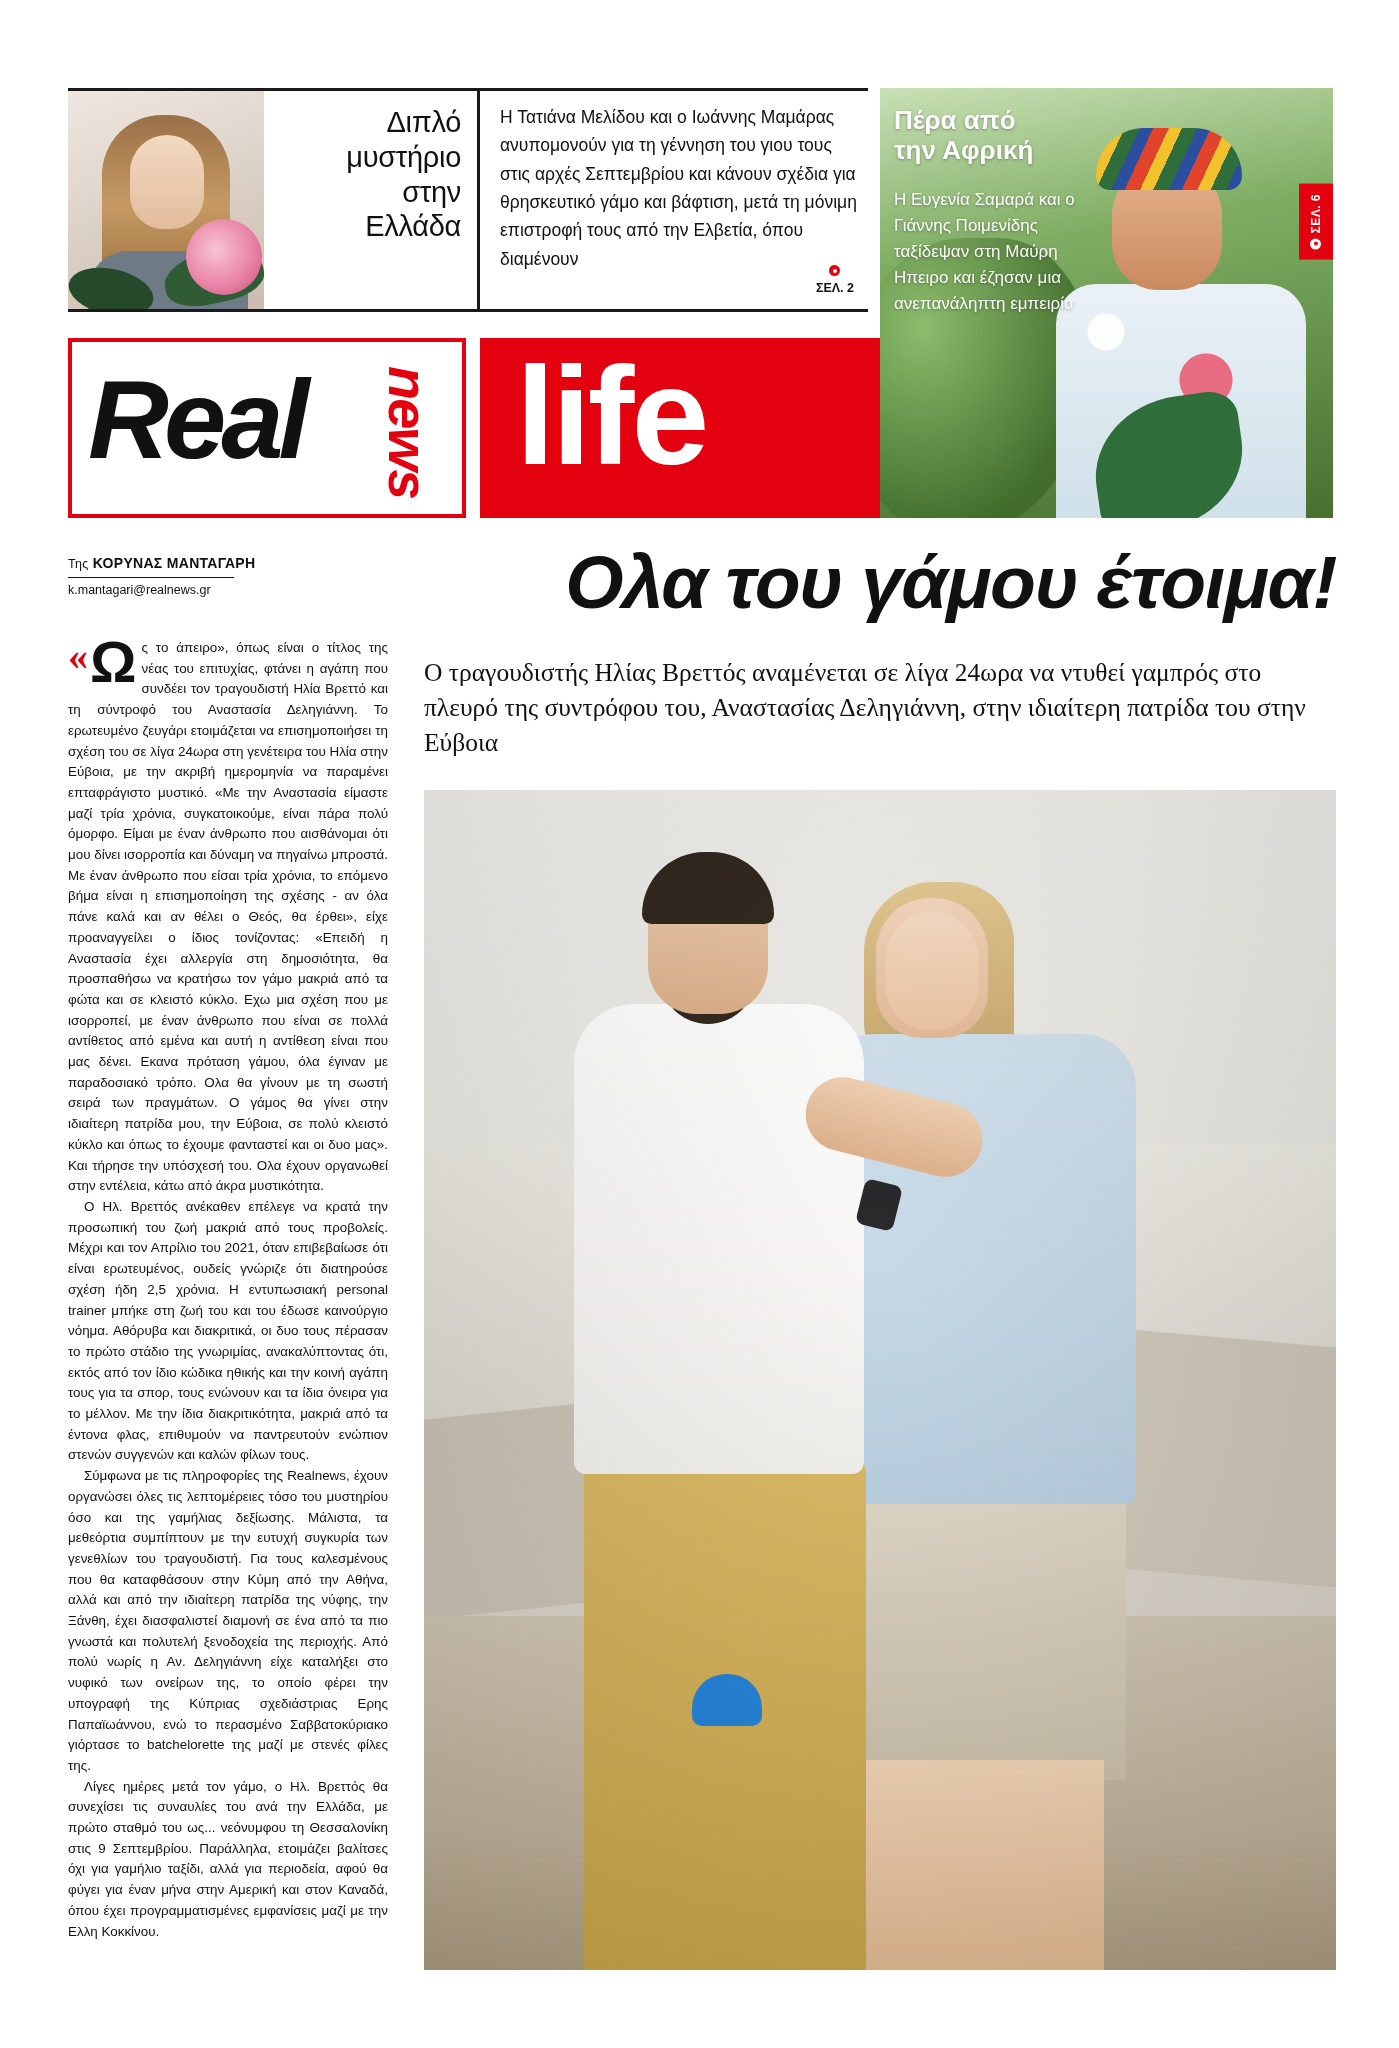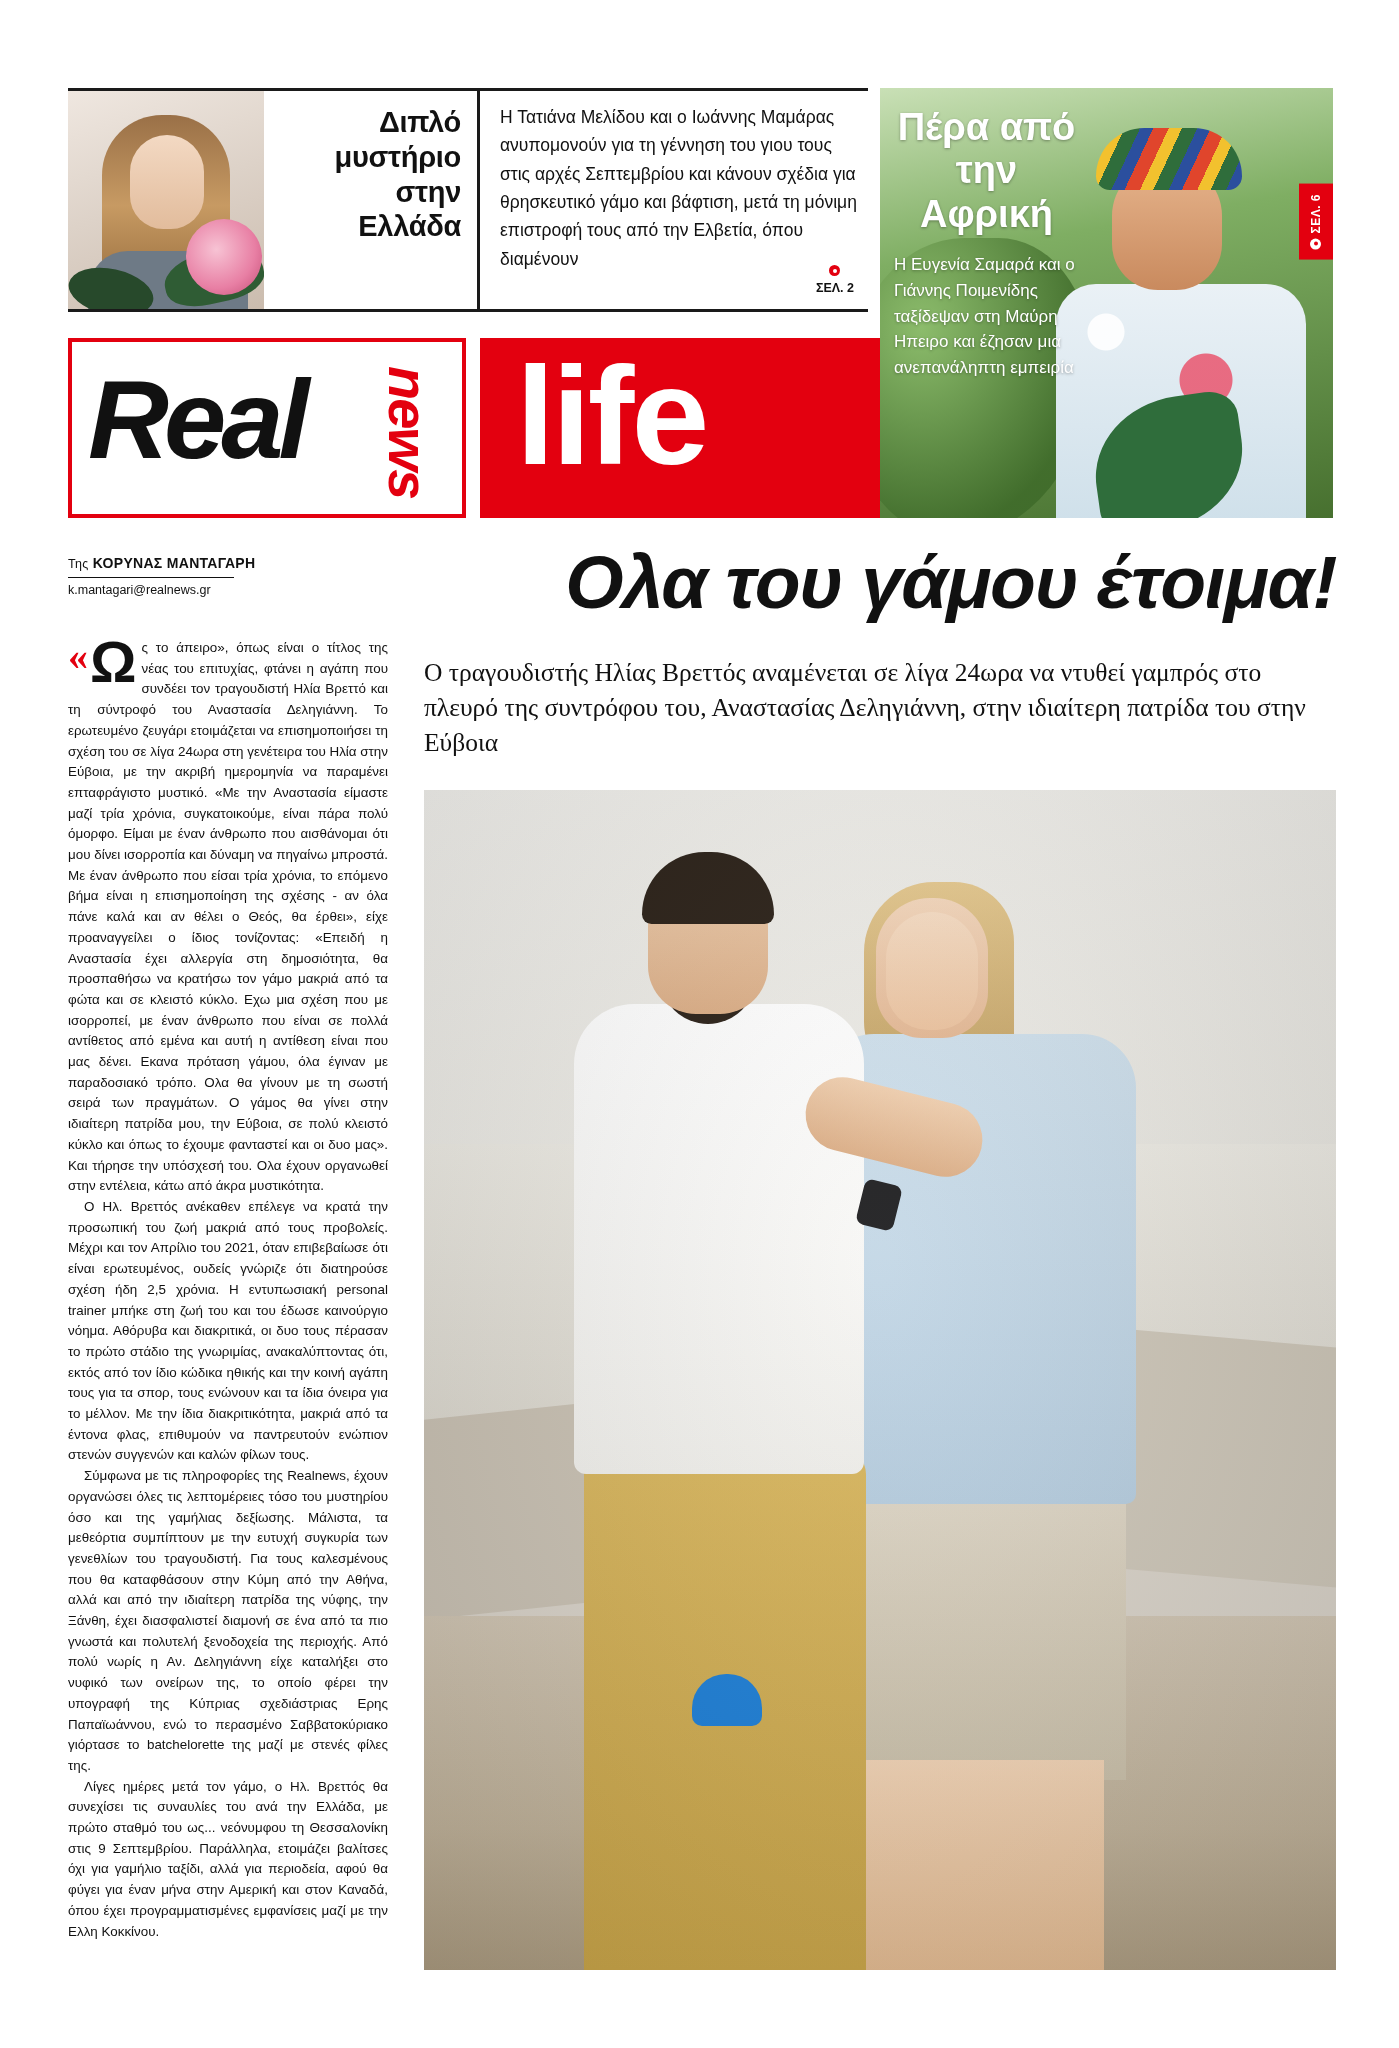--- a/index.html
+++ b/index.html
@@ -104,21 +104,21 @@
     width: 216px;
     padding: 14px 16px 10px 14px;
     box-sizing: border-box;
     text-align: right;
     border-right: 3px solid #1a1a1a;
   }
   .teaser-left .headline span {
     display: block;
     font-size: 29px;
     line-height: 1.2;
-    font-weight: bold;
+    font-weight: normal;
     letter-spacing: -0.3px;
     color: #111;
   }
   .teaser-left .body-col {
     flex: 1;
     padding: 12px 10px 10px 20px;
     box-sizing: border-box;
     position: relative;
   }
   .teaser-left .body-col p {
@@ -209,27 +209,26 @@
     border-radius: 60% 20% 60% 20%;
     transform: rotate(-8deg);
   }
   .teaser-right .text {
     position: absolute;
     left: 14px;
     top: 18px;
     width: 185px;
   }
   .teaser-right .text h2 {
-    margin: 0 0 16px 0;
-    font-size: 38px;
+    margin: 0 0 22px 0;
+    font-size: 26px;
     line-height: 1.14;
     font-weight: bold;
     color: #ffffff;
     text-shadow: 0 1px 3px rgba(0,0,0,.35);
-    text-align: center;
   }
   .teaser-right .text p {
     margin: 0;
     font-size: 17px;
     line-height: 1.52;
     color: #ffffff;
     text-shadow: 0 1px 3px rgba(0,0,0,.35);
   }
   .sel-badge {
     position: absolute;

